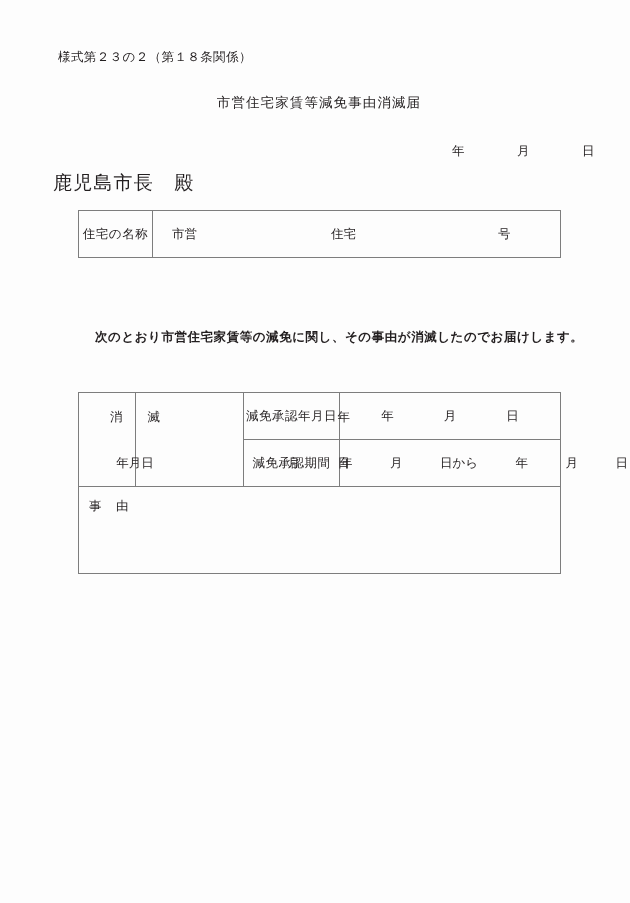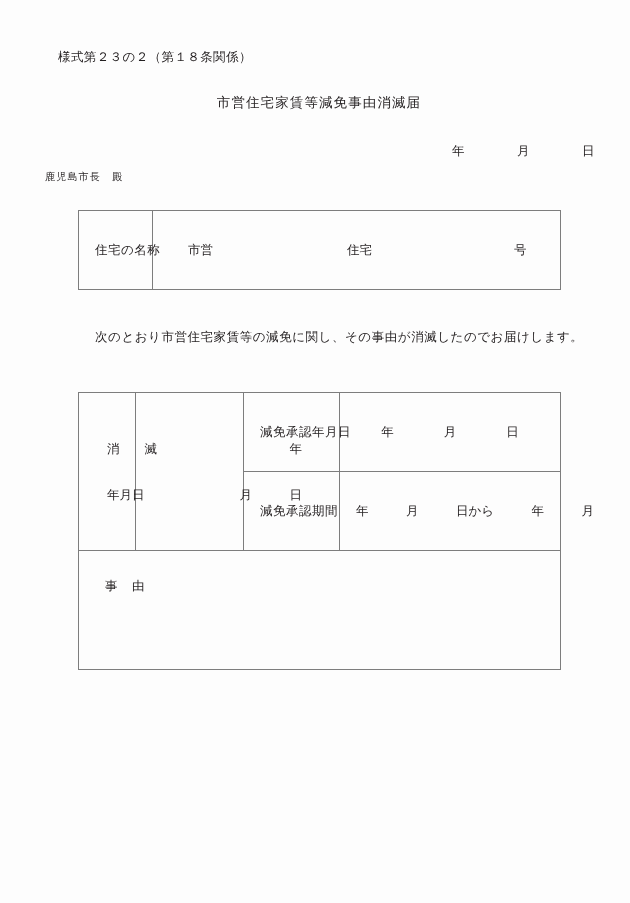--- a/index.html
+++ b/index.html
@@ -51,37 +51,37 @@
     font-size: 12.5px;
     letter-spacing: 0.5px;
     white-space: pre;
   }
   .date-line .inner {
     display: inline-block;
     margin-left: 452px;
   }
   .addressee {
     position: absolute;
-    left: 45px;
+    left: 53px;
     top: 170px;
-    font-size: 10px;
+    font-size: 19px;
     letter-spacing: 1.2px;
     white-space: pre;
   }
 
   
   table.form-table {
     position: absolute;
     border-collapse: collapse;
     table-layout: fixed;
     font-size: 12.5px;
   }
   table.form-table td {
     border: 1px solid #7d7d7d;
-    padding: 16px;
+    padding: 0;
     vertical-align: middle;
     font-weight: normal;
   }
   .cell-pad {
     padding: 0 7px;
     white-space: pre;
   }
   .c-center { text-align: center; }
   .c-left   { text-align: left; }
   .c-right  { text-align: right; }
@@ -144,20 +144,21 @@
   }
 
   
   .body-text {
     position: absolute;
     left: 95px;
     top: 329px;
     font-size: 12.5px;
     letter-spacing: 0.55px;
     white-space: pre;
+    font-weight: bold;
   }
 </style>
 </head>
 <body>
 
 <div class="page">
 
   <div class="form-code">様式第２３の２（第１８条関係）</div>
 
   <div class="doc-title">市営住宅家賃等減免事由消滅届</div>

